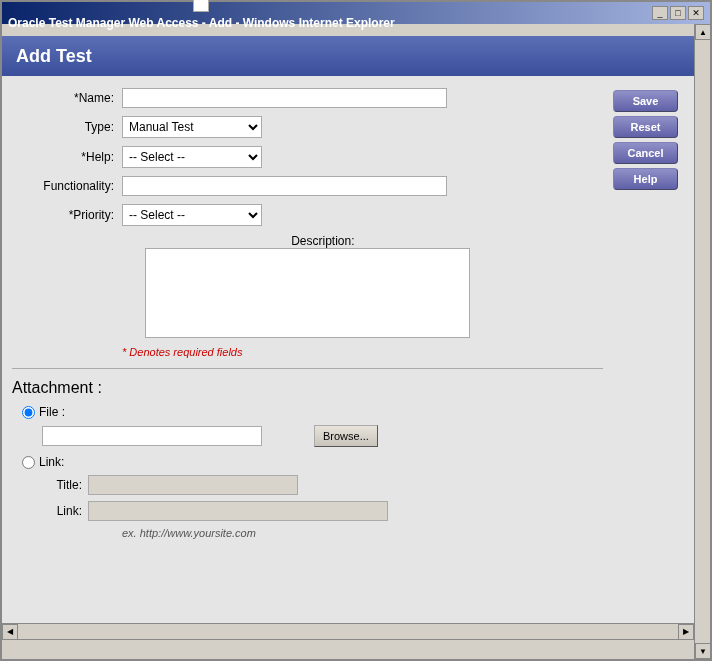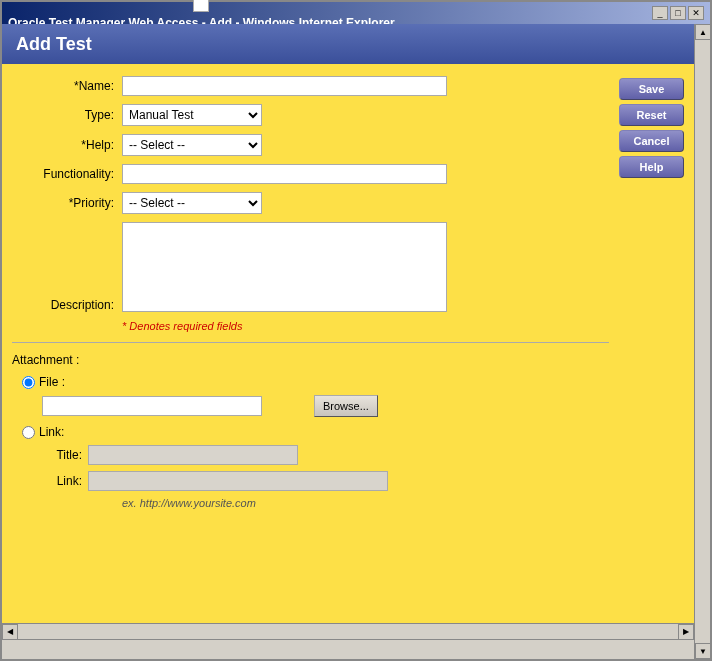--- a/index.html
+++ b/index.html
@@ -101,38 +101,39 @@
       display: flex;
       flex: 1;
       overflow: hidden;
     }
 
     .main-content {
       flex: 1;
       overflow: hidden;
       display: flex;
       flex-direction: column;
+      margin-top: 12px;
     }
 
     .page-header {
       background: linear-gradient(to bottom, #5a6fb5, #3a4f9a);
       color: white;
       font-size: 18px;
       font-weight: bold;
       padding: 8px 14px;
       height: 40px;
       display: flex;
       align-items: center;
       flex-shrink: 0;
     }
 
     .form-area {
       flex: 1;
-      background: #fde047;
-      padding: 12px 10px 10px 10px;
+      background: #e5e5e5;
+      padding: 12px 16px 10px 10px;
       overflow-y: auto;
       display: flex;
       gap: 10px;
     }
 
     .form-left {
       flex: 1;
     }
 
     .form-right {
@@ -143,21 +144,22 @@
       flex-shrink: 0;
     }
 
     .form-row {
       display: flex;
       align-items: center;
       margin-bottom: 8px;
     }
 
     .form-row.description-row {
-      align-items: flex-end;
+      align-items: center;
+      flex-direction: column;
     }
 
     .form-label {
       width: 110px;
       text-align: right;
       padding-right: 8px;
       color: #000;
       font-size: 12px;
       flex-shrink: 0;
     }
@@ -213,21 +215,21 @@
       border: none;
       border-top: 1px solid #aaa;
       margin: 4px 0 10px 0;
     }
 
     .attachment-section {
       margin-left: 0px;
     }
 
     .attachment-title {
-      font-size: 12px;
+      font-size: 16px;
       margin-bottom: 8px;
       color: #000;
     }
 
     .radio-row {
       display: flex;
       align-items: center;
       margin-bottom: 6px;
       margin-left: 10px;
     }

